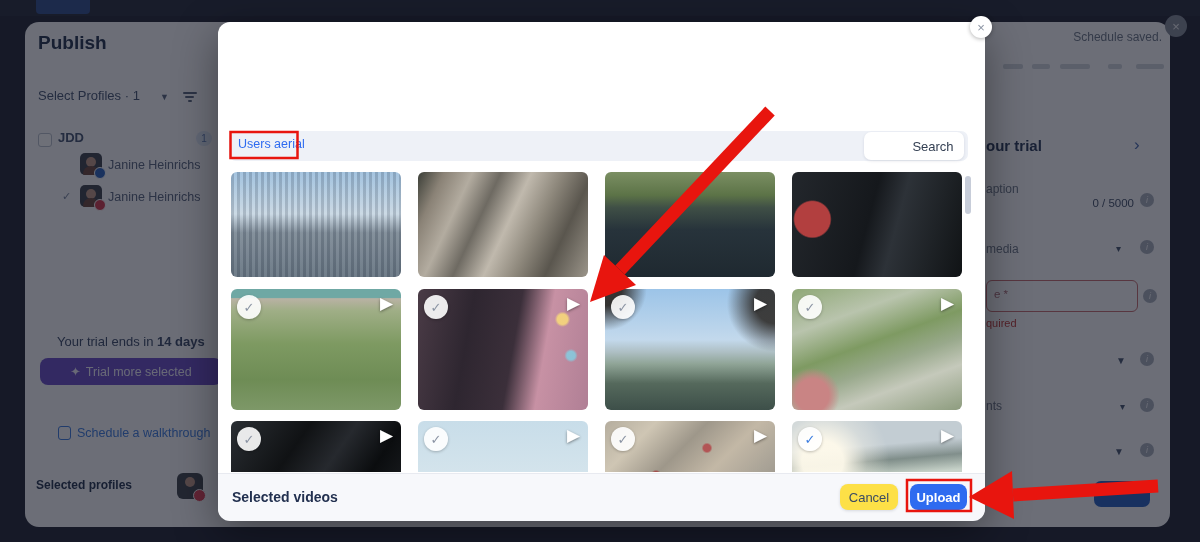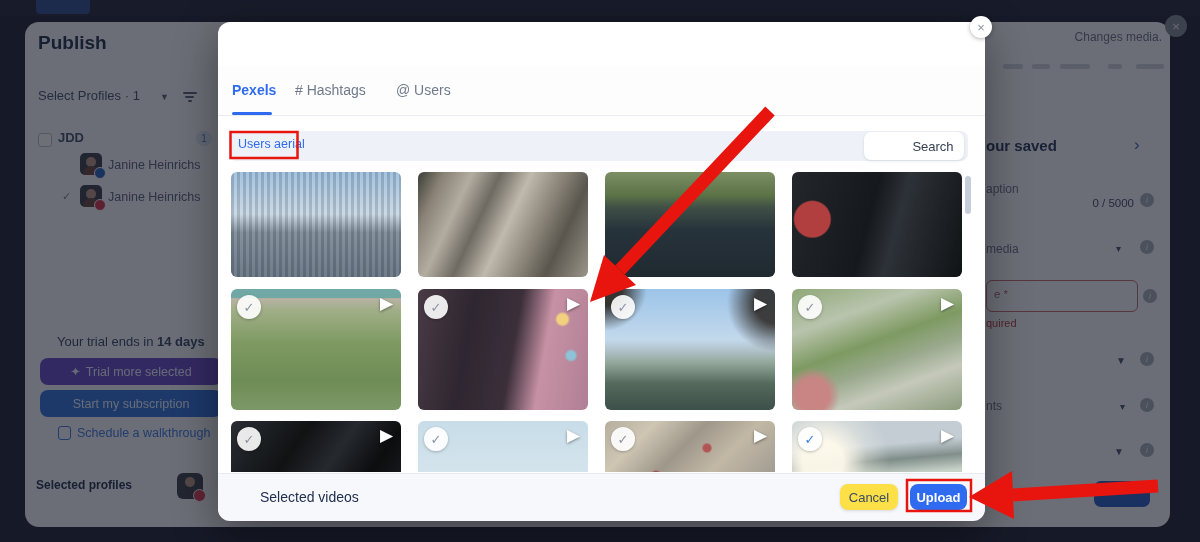--- a/index.html
+++ b/index.html
@@ -83,21 +83,21 @@
   .t5{background-image:linear-gradient(180deg,#6fa8a4 0%,#6fa8a4 7%,#b9b2a4 8%,#9fae86 18%,#7e9a62 45%,#6e8c55 75%,#7d9868 100%);}
   .t6{background-image:radial-gradient(circle at 85% 25%,rgba(250,220,120,0.85) 0 3%,transparent 4.5%),radial-gradient(circle at 90% 55%,rgba(120,220,240,0.7) 0 2.5%,transparent 4%),linear-gradient(100deg,#4a3b46 0%,#2e2630 30%,#3b2f3a 55%,#c791a4 72%,#b07f95 100%);}
   .t7{background-image:radial-gradient(circle at 0% 0%,rgba(40,35,30,0.9) 0 8%,transparent 20%),radial-gradient(circle at 100% 12%,rgba(40,35,30,0.85) 0 10%,transparent 24%),linear-gradient(180deg,#9cc4e8 0%,#c3d9ec 42%,#aebfc4 52%,#8fa496 62%,#55695c 78%,#3d4f49 100%);}
   .t8{background-image:radial-gradient(circle at 12% 88%,#c98484 0 9%,transparent 15%),linear-gradient(160deg,#8fa877 0%,#b9c4ad 25%,#7e9a62 45%,#99a98c 60%,#c5c9bb 75%,#8d9c7e 100%);}
   .t9{background-image:linear-gradient(125deg,#2a2e33 0%,#101214 35%,#26292e 55%,#0b0d0f 75%,#1d2023 100%);}
   .t10{background-image:linear-gradient(180deg,#c8dde9 0%,#d4e4ec 60%,#cdd9da 100%);}
   .t11{background-image:radial-gradient(circle at 60% 30%,#b25555 0 3%,transparent 4.5%),radial-gradient(circle at 30% 60%,#a44444 0 2.5%,transparent 4%),linear-gradient(135deg,#b5ad9e 0%,#cfc6b4 20%,#9e978a 40%,#c3b8a6 60%,#a8a296 80%,#8f8a80 100%);}
   .t12{background-image:radial-gradient(circle at 18% 45%,rgba(255,250,235,0.95) 0 14%,rgba(255,250,235,0.3) 30%,transparent 45%),linear-gradient(175deg,#c3cdd3 30%,rgba(90,105,100,0.55) 45%,#c7d2c9 60%),linear-gradient(180deg,#c3cdd3 0%,#aebbb9 40%,#9fb0a8 60%,#c7d2c9 100%);}
   .m-scrollbar{position:absolute;left:747px;top:154px;width:6px;height:38px;border-radius:3px;background:#c7cdd9;}
   .m-footer{position:absolute;left:0;top:451px;width:100%;height:47px;background:#f7f8fb;border-top:1px solid #e8eaf0;border-radius:0 0 12px 12px;}
-  .f-label{position:absolute;left:14px;top:15px;font-size:14px;font-weight:400;color:#22304f;margin-left:28px;}
+  .f-label{position:absolute;left:14px;top:15px;font-size:14px;font-weight:700;color:#22304f;}
   .btn-cancel{position:absolute;left:622px;top:10px;width:58px;height:26px;border:none;border-radius:8px;background:#fde047;
               color:#3a4a63;font-size:13px;box-shadow:0 1px 3px rgba(30,40,70,0.15);font-family:inherit;}
   .btn-upload{position:absolute;left:692px;top:10px;width:57px;height:26px;border:none;border-radius:8px;background:#2e6bf0;
               color:#fff;font-size:13px;font-weight:600;font-family:inherit;}
 
   
   .anno{position:absolute;inset:0;z-index:9;pointer-events:none;}
 </style>
 </head>
 <body>
@@ -128,39 +128,38 @@
     <div class="row-check" style="left:62px;top:190px;">✓</div>
     <div class="avatar" style="left:80px;top:185px;"></div>
     <div class="net-badge" style="left:94px;top:199px;background:#d23b4e;"></div>
     <div class="pname" style="left:108px;top:190px;">Janine Heinrichs</div>
 
     <div class="trial-line"><span>Your trial ends in </span><b>14 days</b></div>
     <div class="btn-purple">
         <span>✦</span>
         <span>Trial more selected</span>
       </div>
-    <div class="btn-blue-bg">Start my subscription</div>
     <div class="walk-link">
         <span class="walk-ico"></span>
         <span>Schedule a walkthrough</span>
       </div>
     <div class="sel-prof-title">Selected profiles</div>
     <div class="sel-prof-avatar">
         <span class="red-dot"></span>
       </div>
 
     <div class="bg-x">×</div>
-    <div class="changes-saved">Changes media.</div>
+    <div class="changes-saved">Schedule saved.</div>
     <div class="nav-dash" style="left:1003px;width:20px;"></div>
     <div class="nav-dash" style="left:1032px;width:18px;"></div>
     <div class="nav-dash" style="left:1060px;width:30px;"></div>
     <div class="nav-dash" style="left:1108px;width:14px;"></div>
     <div class="nav-dash" style="left:1136px;width:28px;"></div>
 
-    <div class="your-post">our saved</div>
+    <div class="your-post">our trial</div>
     <div class="chev-r">›</div>
 
     <div class="lbl-sm" style="left:986px;top:182px;">aption</div>
     <div class="counter">0 / 5000</div>
     <div class="info" style="left:1140px;top:193px;">i</div>
 
     <div class="lbl-sm" style="left:986px;top:242px;">media</div>
     <div class="chev-d" style="left:1116px;top:243px;">▾</div>
     <div class="info" style="left:1140px;top:240px;">i</div>
 
@@ -179,26 +178,20 @@
     <div class="chev-d" style="left:1114px;top:446px;">▼</div>
     <div class="info" style="left:1140px;top:443px;">i</div>
 
     <button class="next-btn"></button>
 
     <div class="dim"></div>
   </div>
 
   <div class="modal">
 
-    <div class="m-tabs">
-      <div class="tab active" style="left:14px;">Pexels</div>
-      <div class="tab-underline"></div>
-      <div class="tab" style="left:77px;"># Hashtags</div>
-      <div class="tab" style="left:178px;">@ Users</div>
-    </div>
 
     <div class="m-searchbar"></div>
     <div class="search-query">Users aerial</div>
     <button class="search-btn">Search</button>
 
     <div class="m-grid">
       <div class="thumb r1 c1 t1" title="city skyline aerial"></div>
       <div class="thumb r1 c2 t2" title="highway interchange aerial"></div>
       <div class="thumb r1 c3 t3" title="waterfront park aerial"></div>
       <div class="thumb r1 c4 t4" title="dark skyscraper facade"></div>

